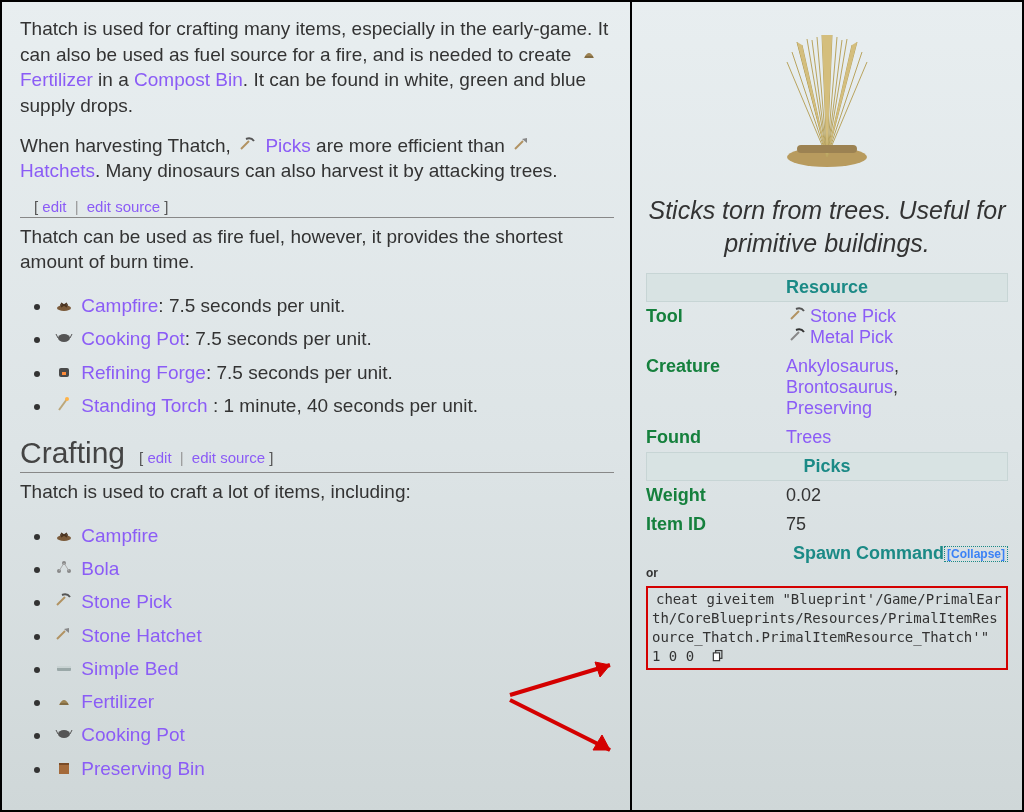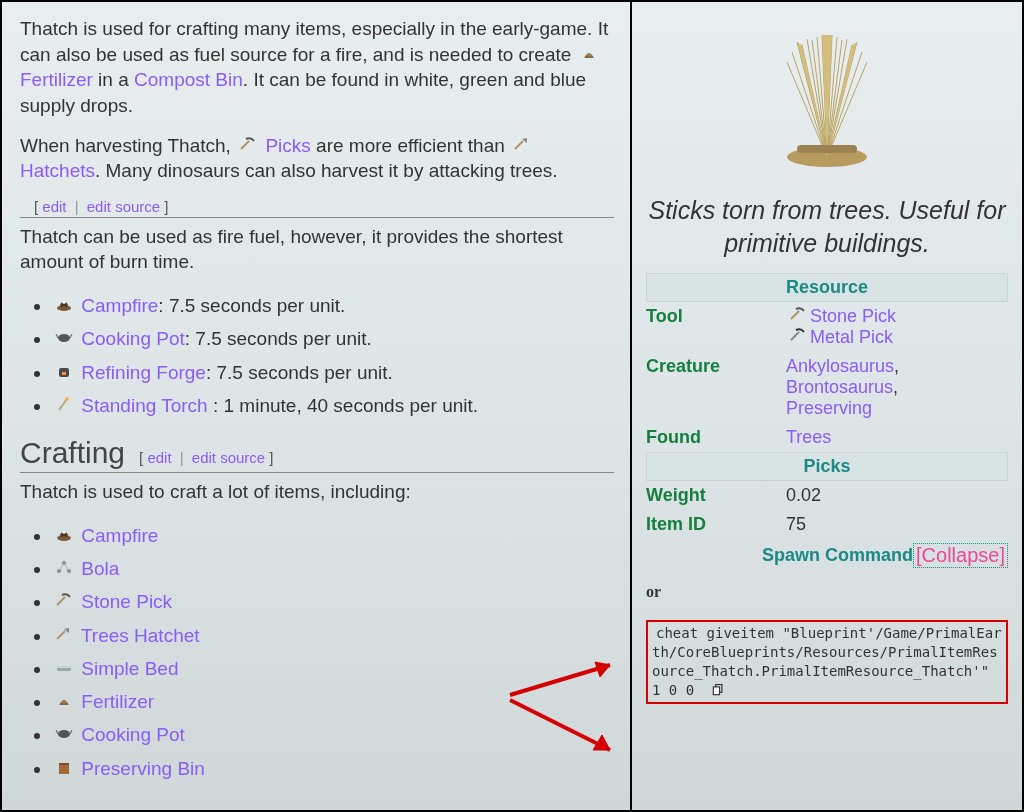--- a/index.html
+++ b/index.html
@@ -26,25 +26,25 @@
   .iico { display:inline-block; width:20px; height:16px; vertical-align:-2px; margin:0 2px; position:relative; }
   .iico svg { width:20px; height:20px; position:absolute; top:-3px; left:0; }
   .thatch-img { width:180px; height:170px; display:flex; align-items:center; justify-content:center; }
   .thatch-img svg { width:160px; height:160px; }
   .flavor { font-style:italic; text-align:center; font-size:25px; margin:12px 0 14px 0; line-height:1.3; }
   .infobox { width:100%; border-collapse:collapse; font-size:18px; }
   .ib-section { text-align:center; font-weight:700; color:#1b8a86; background:#d8e3e3; padding:3px 0; font-size:18px; border:1px solid #c7d5d5; }
   .ib-row th { text-align:left; font-weight:700; padding:4px 8px 4px 0; vertical-align:top; width:140px; color:#15803d; }
   .ib-row td { padding:4px 0; vertical-align:top; }
   .spawn-row { display:flex; align-items:center; justify-content:flex-end; font-weight:700; color:#1b8a86; font-size:18px; margin-top:4px; }
-  .collapse { color:#ec4899; font-weight:400; font-size:20px; border:1px dotted #1b8a86; padding:0 2px; cursor:pointer; }
+  .collapse { color:#3b82f6; font-weight:700; font-size:12px; border:1px dotted #1b8a86; padding:0 2px; cursor:pointer; }
   .code { font-family: Menlo, Consolas, monospace; font-size:14px; color:#333; padding:2px 4px; line-height:1.35; word-break:break-all; }
   .redbox { border:2px solid #d40000; padding:2px 4px; margin:4px 0; position:relative; }
   .copy { display:inline-block; width:14px; height:14px; vertical-align:-2px; margin-left:8px; }
-  .orlab { font-weight:700; font-size:16px; margin:15px 0;font-family:Liberation Serif, serif; }
+  .orlab { font-weight:700; font-size:12px; margin:2px 0; }
   .annot-arrow { position:absolute; pointer-events:none; }
   .annot-arrow polygon, .annot-arrow line { fill:#d40000; stroke:#d40000; }
 </style>
 </head>
 <body>
 
 <svg width="0" height="0" style="position:absolute">
   <defs>
     <g id="i-pick">
         <path d="M3 14 L11 6" stroke="#b19262" stroke-width="2"></path>
@@ -149,21 +149,21 @@
               <use href="#i-campfire"></use>
             </svg></span> <a class="wlink">Campfire</a></li>
         <li><span class="iico"><svg>
               <use href="#i-bola"></use>
             </svg></span> <a class="wlink">Bola</a></li>
         <li><span class="iico"><svg>
               <use href="#i-pick"></use>
             </svg></span> <a class="wlink">Stone Pick</a></li>
         <li><span class="iico"><svg>
               <use href="#i-hatchet"></use>
-            </svg></span> <a class="wlink">Trees Hatchet</a></li>
+            </svg></span> <a class="wlink">Stone Hatchet</a></li>
         <li><span class="iico"><svg>
               <use href="#i-bed"></use>
             </svg></span> <a class="wlink">Simple Bed</a></li>
         <li><span class="iico"><svg>
               <use href="#i-fertilizer"></use>
             </svg></span> <a class="wlink">Fertilizer</a></li>
         <li><span class="iico"><svg>
               <use href="#i-cookingpot"></use>
             </svg></span> <a class="wlink">Cooking Pot</a></li>
         <li><span class="iico"><svg>

